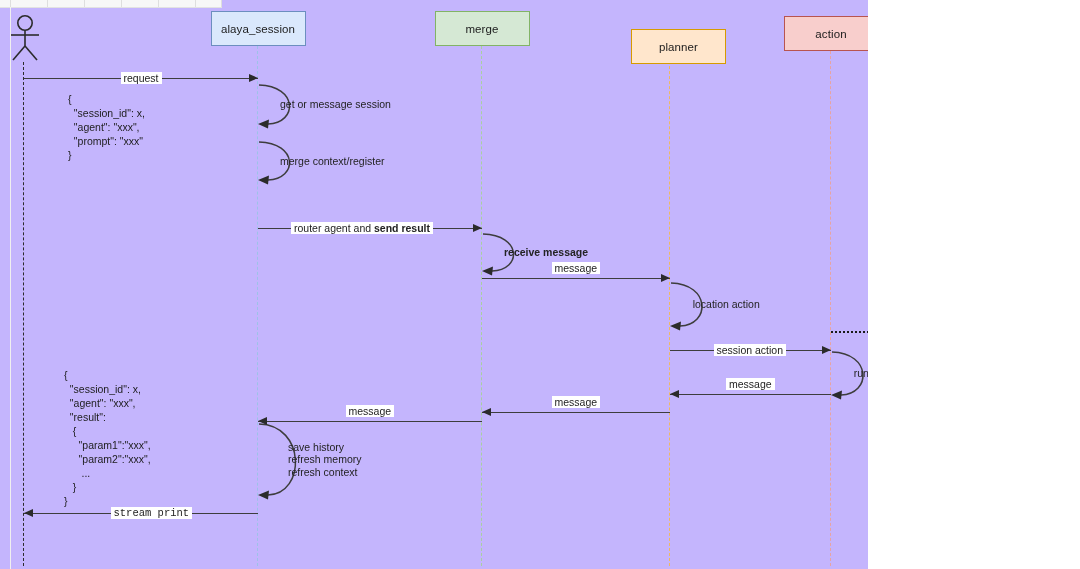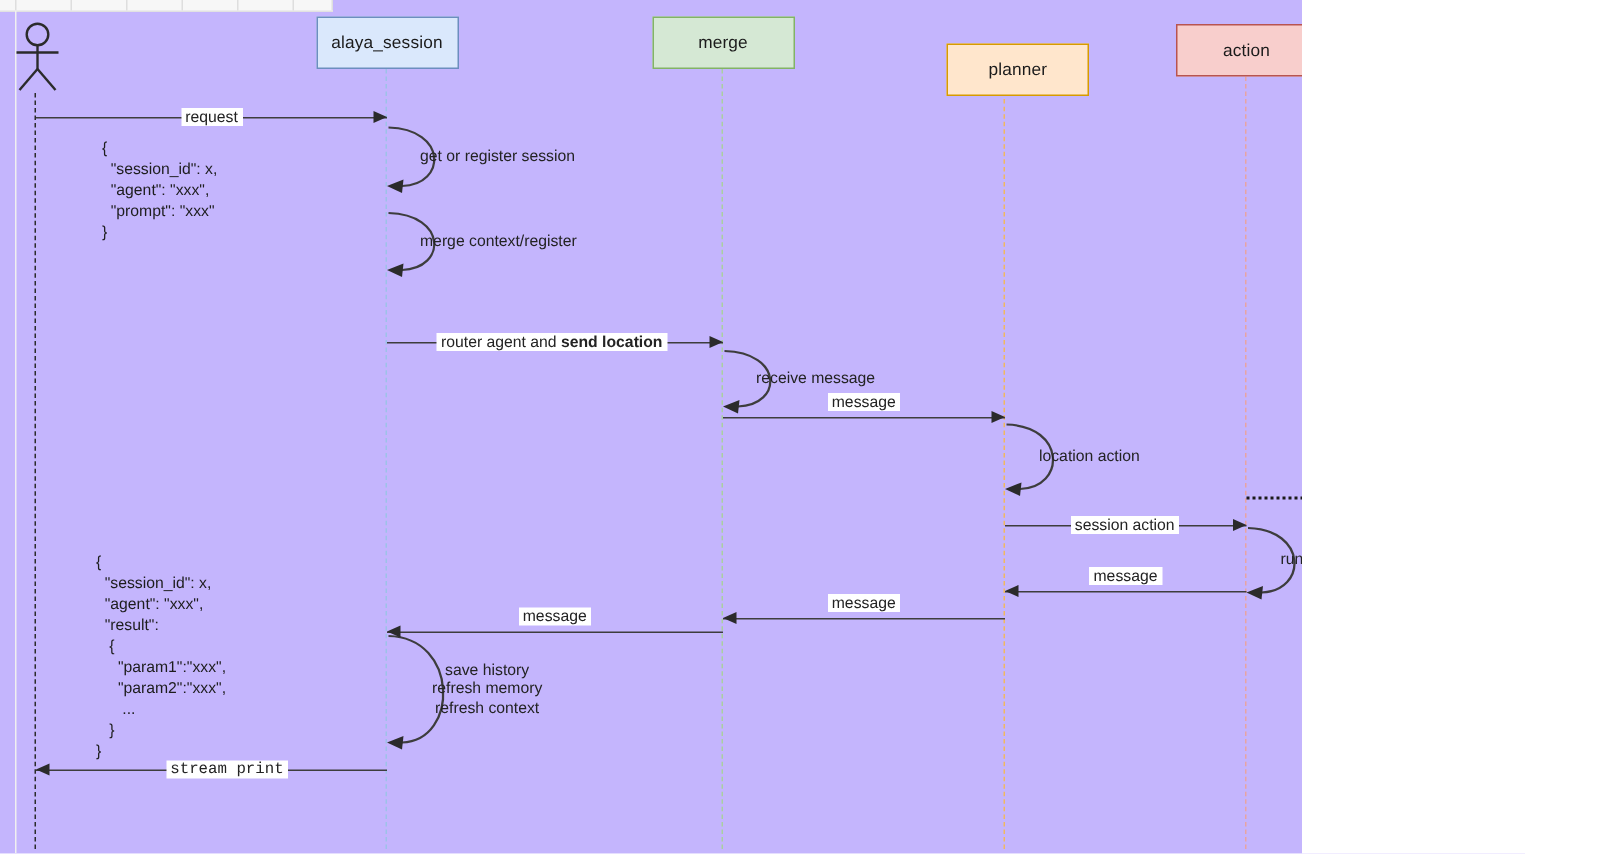--- a/index.html
+++ b/index.html
@@ -121,21 +121,21 @@
   }
 
   
   .loop-label {
     position: absolute;
     font-size: 10.5px;
     color: #232323;
     white-space: nowrap;
     line-height: 12.5px;
   }
-  .loop-label.center { text-align: center; }
+  .loop-label.center { }
 
   
   .json-block {
     position: absolute;
     font-size: 10.5px;
     color: #1d1d1d;
     line-height: 14px;
     white-space: pre;
   }
 
@@ -201,31 +201,31 @@
       </div>
     </div>
   <div id="connector-layer">
       <div class="dotted-connector" style="left: 831px; top: 331px; width: 162px; border-top-color: rgb(26, 26, 26);"></div>
     </div>
   <div id="selfcalls-layer">
       <svg width="46" height="53" style="position: absolute; left: 258px; top: 78px;">
         <path d="M 1 7 C 40 8, 40 45, 10 46" fill="none" stroke="#3d3d3d" stroke-width="1.5"></path>
         <polygon points="0,46 11,41.6 10,50.6" fill="#2b2b2b"></polygon>
       </svg>
-      <div class="loop-label" style="left: 280px; top: 98px;">get or register session</div>
+      <div class="loop-label" style="left: 280px; top: 98px;">get or message session</div>
       <svg width="46" height="52" style="position: absolute; left: 258px; top: 135px;">
         <path d="M 1 7 C 40 8, 40 44, 10 45" fill="none" stroke="#3d3d3d" stroke-width="1.5"></path>
         <polygon points="0,45 11,40.6 10,49.6" fill="#2b2b2b"></polygon>
       </svg>
       <div class="loop-label" style="left: 280px; top: 154.5px;">merge context/register</div>
       <svg width="46" height="51" style="position: absolute; left: 482px; top: 227px;">
         <path d="M 1 7 C 40 8, 40 43, 10 44" fill="none" stroke="#3d3d3d" stroke-width="1.5"></path>
         <polygon points="0,44 11,39.6 10,48.6" fill="#2b2b2b"></polygon>
       </svg>
-      <div class="loop-label" style="left: 504px; top: 246px;">receive message</div>
+      <div class="loop-label" style="left: 504px; top: 246px; font-weight: bold;">receive message</div>
       <svg width="46.66" height="57" style="position: absolute; left: 670px; top: 276px;">
         <path d="M 1 7 C 40.66 8, 40.66 49, 10 50" fill="none" stroke="#3d3d3d" stroke-width="1.5"></path>
         <polygon points="0,50 11,45.6 10,54.6" fill="#2b2b2b"></polygon>
       </svg>
       <div class="loop-label" style="left: 692.66px; top: 298px;">location action</div>
       <svg width="46.66" height="57" style="position: absolute; left: 831px; top: 345px;">
         <path d="M 1 7 C 40.66 8, 40.66 49, 10 50" fill="none" stroke="#3d3d3d" stroke-width="1.5"></path>
         <polygon points="0,50 11,45.6 10,54.6" fill="#2b2b2b"></polygon>
       </svg>
       <div class="loop-label" style="left: 853.66px; top: 367px;">run</div>
@@ -234,21 +234,21 @@
         <polygon points="0,78 11,73.6 10,82.6" fill="#2b2b2b"></polygon>
       </svg>
       <div class="loop-label center" style="left: 288px; top: 440.5px;">save history<br>refresh memory<br>refresh context</div>
     </div>
   <div id="messages-layer">
       <div class="msg" style="left: 24px; top: 78px; width: 234px;"></div>
       <div class="arrowhead right" style="top: 74.2px; left: 249px;"></div>
       <div class="msg-label" style="top: 72px; left: 120.5px;">request</div>
       <div class="msg" style="left: 258px; top: 228px; width: 224px;"></div>
       <div class="arrowhead right" style="top: 224.2px; left: 473px;"></div>
-      <div class="msg-label" style="top: 222px; left: 291px;"><span>router agent and </span><b>send location</b></div>
+      <div class="msg-label" style="top: 222px; left: 291px;"><span>router agent and </span><b>send result</b></div>
       <div class="msg" style="left: 482px; top: 278px; width: 188px;"></div>
       <div class="arrowhead right" style="top: 274.2px; left: 661px;"></div>
       <div class="msg-label" style="top: 262px; left: 551.5px;">message</div>
       <div class="msg" style="left: 670px; top: 350px; width: 161px;"></div>
       <div class="arrowhead right" style="top: 346.2px; left: 822px;"></div>
       <div class="msg-label" style="top: 344px; left: 713.5px;">session action</div>
       <div class="msg" style="left: 670px; top: 394px; width: 161px;"></div>
       <div class="arrowhead left" style="top: 390.2px; left: 670px;"></div>
       <div class="msg-label" style="top: 378px; left: 726px;">message</div>
       <div class="msg" style="left: 482px; top: 412px; width: 188px;"></div>

